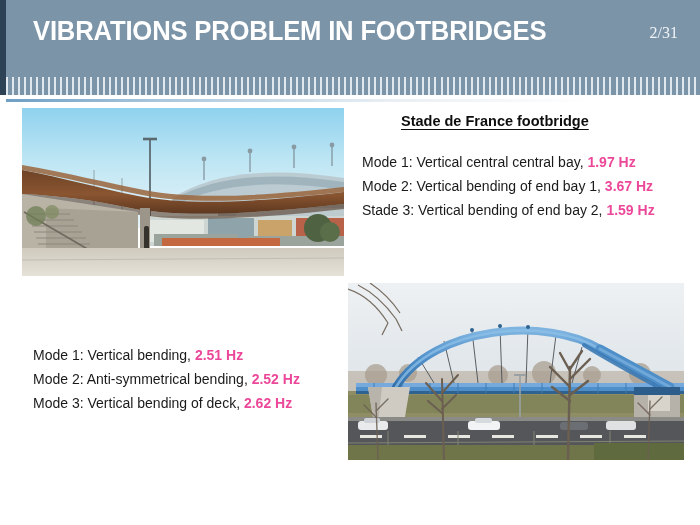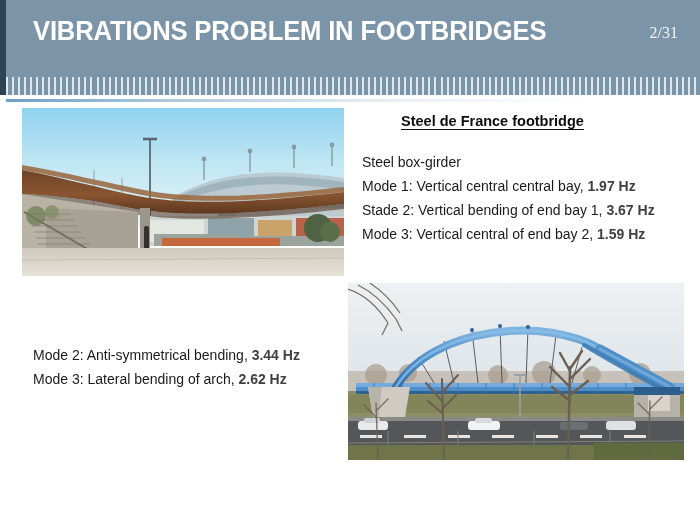--- a/index.html
+++ b/index.html
@@ -93,21 +93,21 @@
     white-space: nowrap;
   }
   .block-body {
     position: absolute;
     font-size: 14px;
     color: #1a1a1a;
     line-height: 24px;
     white-space: nowrap;
   }
   .freq {
-    color: #404040;
+    color: #ec4899;
     font-weight: bold;
   }
 
   #stade-heading { left: 401px; top: 113px; }
   #stade-body    { left: 362px; top: 150px; }
 
   #montigny-heading { left: 43px; top: 305px; }
   #montigny-body    { left: 33px; top: 343px; }
 
   
@@ -372,42 +372,42 @@
       <line x1="0" y1="152" x2="322" y2="150" stroke="#c2bdb1" stroke-width="1"></line>
 
       <circle cx="14" cy="108" r="10" fill="#6f7d55" opacity="0.75"></circle>
       <circle cx="30" cy="104" r="7" fill="#7c8a5f" opacity="0.7"></circle>
 
       <circle cx="296" cy="120" r="14" fill="#4f6242"></circle>
       <circle cx="308" cy="124" r="10" fill="#5a6e49"></circle>
     </svg>
   </div>
 
-  <div class="block-heading" id="stade-heading">Steel de France footbridge</div>
+  <div class="block-heading" id="stade-heading">Stade de France footbridge</div>
   <div class="block-body" id="stade-body">
-    <div>
-      <span>Steel box-girder</span><span class="freq"></span>
-    </div>
     <div>
       <span>Mode 1: Vertical central central bay, </span><span class="freq">1.97 Hz</span>
     </div>
     <div>
-      <span>Stade 2: Vertical bending of end bay 1, </span><span class="freq">3.67 Hz</span>
+      <span>Mode 2: Vertical bending of end bay 1, </span><span class="freq">3.67 Hz</span>
     </div>
     <div>
-      <span>Mode 3: Vertical central of end bay 2, </span><span class="freq">1.59 Hz</span>
+      <span>Stade 3: Vertical bending of end bay 2, </span><span class="freq">1.59 Hz</span>
     </div>
   </div>
 
   <div class="block-body" id="montigny-body">
     <div>
-      <span>Mode 2: Anti-symmetrical bending, </span><span class="freq">3.44 Hz</span>
+      <span>Mode 1: Vertical bending, </span><span class="freq">2.51 Hz</span>
     </div>
     <div>
-      <span>Mode 3: Lateral bending of arch, </span><span class="freq">2.62 Hz</span>
+      <span>Mode 2: Anti-symmetrical bending, </span><span class="freq">2.52 Hz</span>
+    </div>
+    <div>
+      <span>Mode 3: Vertical bending of deck, </span><span class="freq">2.62 Hz</span>
     </div>
   </div>
 
   <div class="photo" id="photo-montigny">
     <svg viewBox="0 0 336 177" preserveAspectRatio="none">
       <defs>
         <linearGradient id="sky2" x1="0" y1="0" x2="0" y2="1">
           <stop offset="0%" stop-color="#eef1f3"></stop>
           <stop offset="60%" stop-color="#e3e8ec"></stop>
           <stop offset="100%" stop-color="#dfe5e7"></stop>

